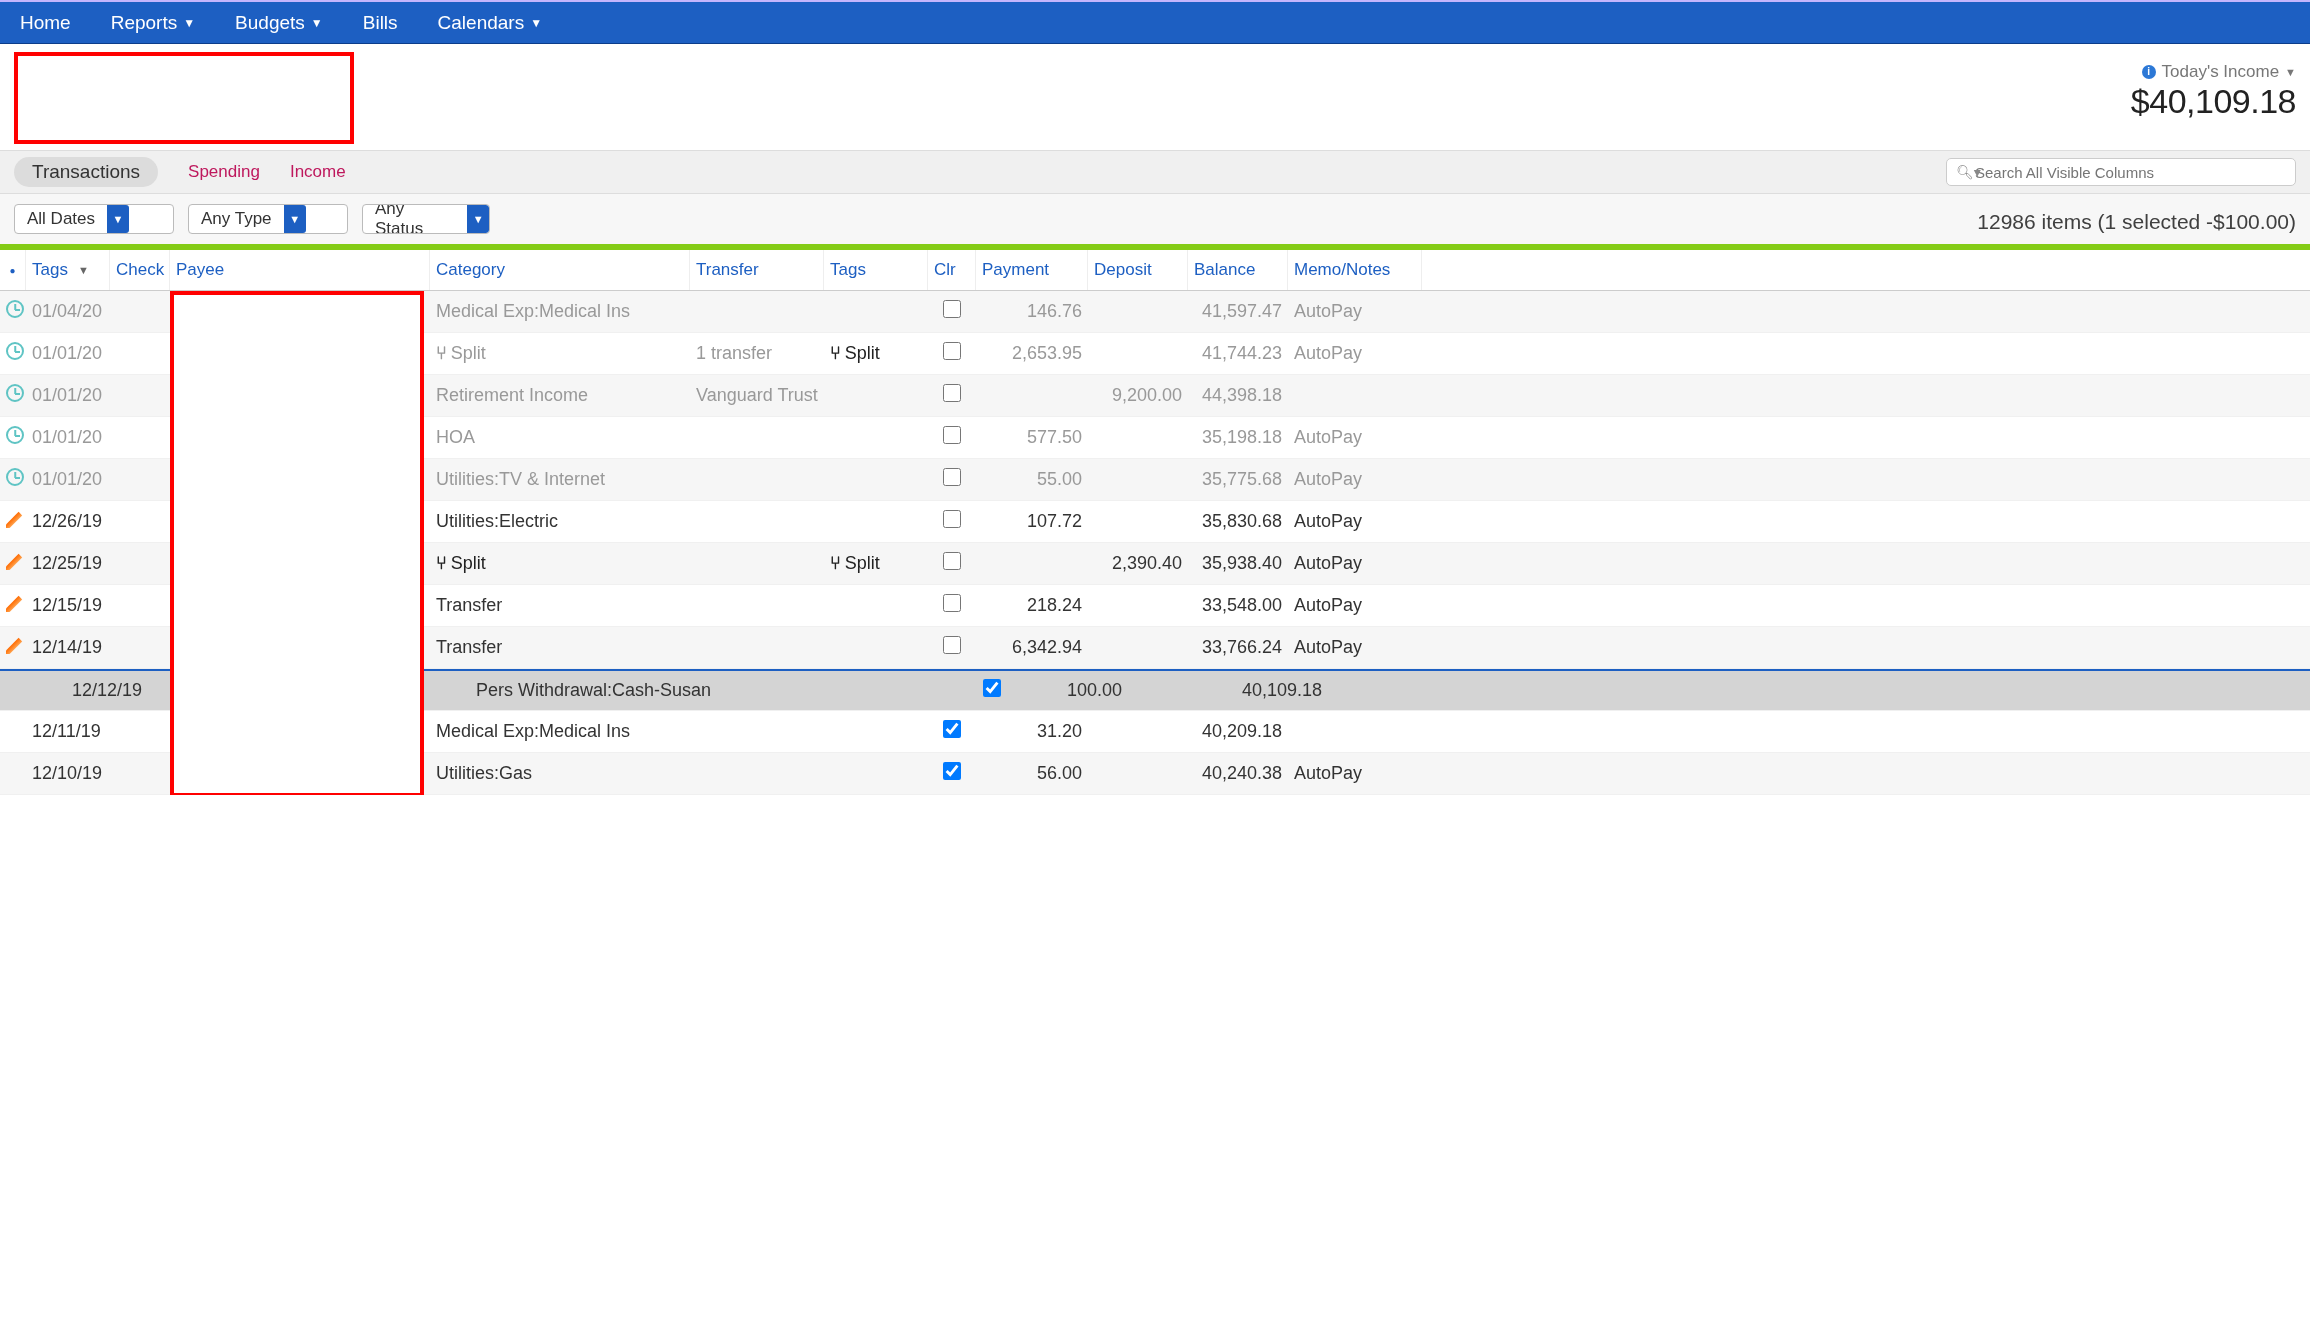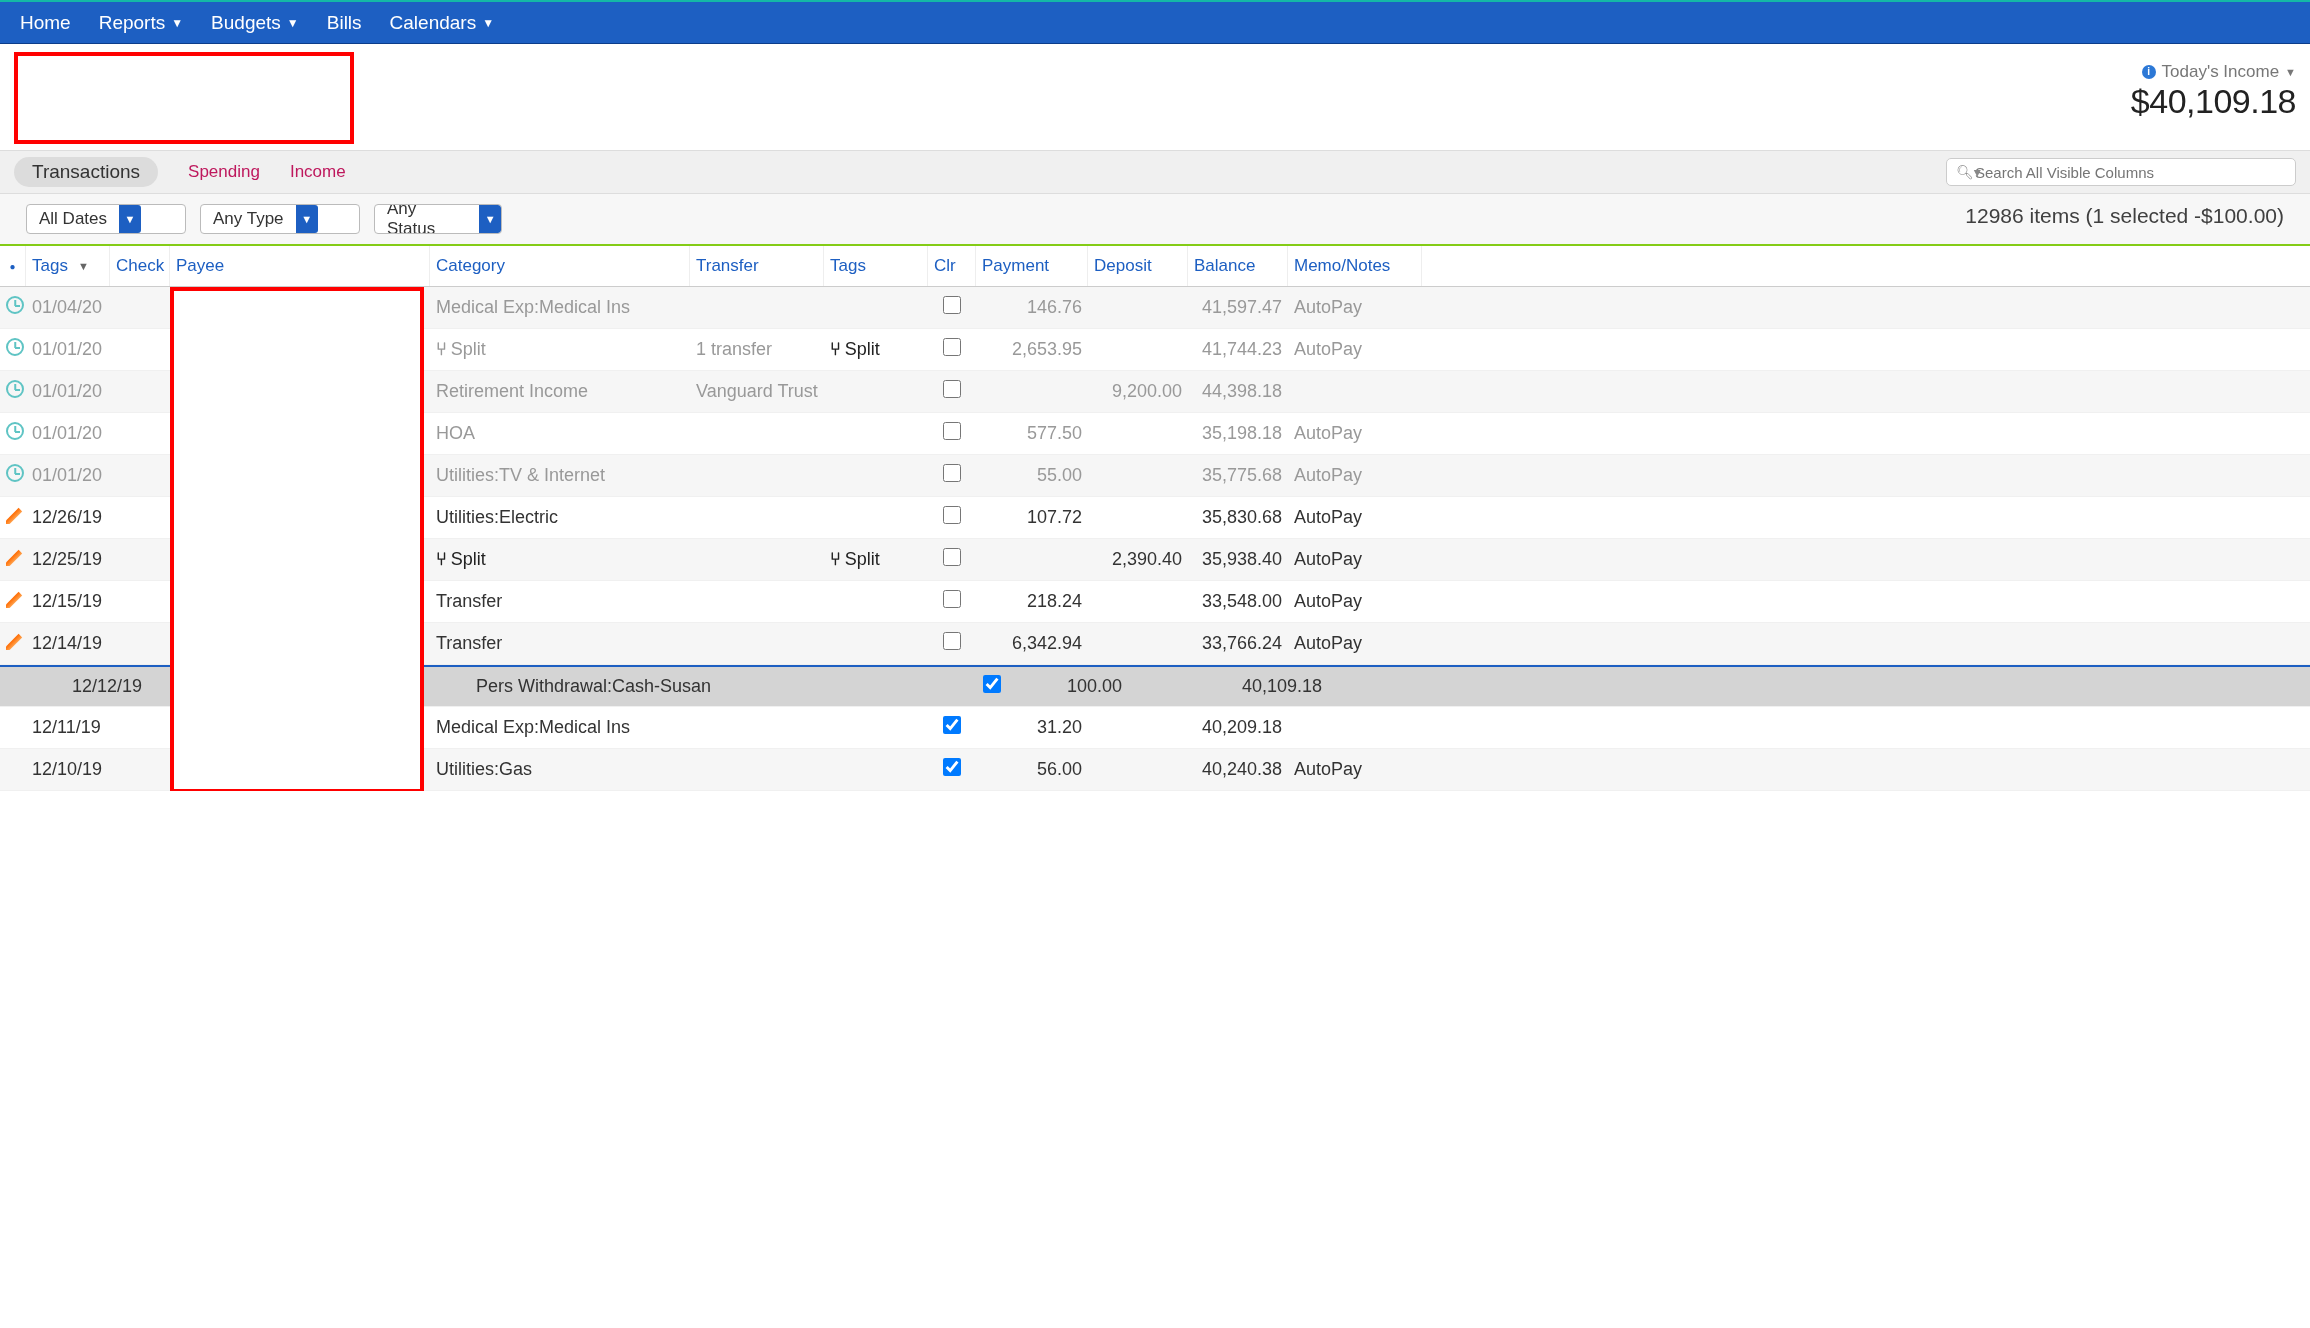--- a/index.html
+++ b/index.html
@@ -1,40 +1,40 @@
 <!DOCTYPE html>
 <html><head>
 <meta charset="utf-8">
 <style>
   * { box-sizing: border-box; margin: 0; padding: 0; }
   body { font-family: -apple-system, "Helvetica Neue", Arial, sans-serif; font-size: 18px; color: #333; background: #fff; }
   
   
-  .nav { background: #1d5fc2; height: 44px; display: flex; align-items: center; padding: 0 20px; gap: 28px; border-top: 2px solid #14b8a6; border-bottom: 1px solid #0c3d8a; }
+  .nav { background: #1d5fc2; height: 44px; display: flex; align-items: center; padding: 0 20px; gap: 40px; border-top: 2px solid #c4b5fd; border-bottom: 1px solid #0c3d8a; }
   .nav-item { color: #fff; font-size: 19px; cursor: pointer; display: flex; align-items: center; gap: 6px; }
   .nav-item .caret { font-size: 12px; }
   
   
   .header { display: flex; padding: 8px 14px 6px; align-items: flex-start; }
   .acct-box { width: 340px; height: 92px; border: 4px solid #ff0000; background: #fff; }
   .balance-block { margin-left: auto; text-align: right; padding-top: 10px; }
   .balance-label { color: #777; font-size: 17px; display: flex; align-items: center; justify-content: flex-end; gap: 6px; }
   .balance-label .info-icon { width: 14px; height: 14px; border-radius: 50%; background: #2c78d6; color: #fff; font-size: 10px; font-weight: bold; line-height: 14px; text-align: center; display: inline-block; content: 'i'; }
   .balance-amount { font-size: 34px; font-weight: 400; color: #222; letter-spacing: -0.5px; }
   
   
   .tabrow { display: flex; align-items: center; background: #f0f0f0; border-top: 1px solid #ddd; border-bottom: 1px solid #ddd; padding: 6px 14px; gap: 30px; }
   .tab-pill { background: #dcdcdc; border-radius: 16px; padding: 4px 18px; font-size: 19px; }
   .tab-plain { font-size: 17px; color: #be185d; cursor: pointer; }
   .search-wrap { margin-left: auto; position: relative; }
   .search-wrap .mag { position: absolute; left: 10px; top: 50%; transform: translateY(-50%); color: #888; font-size: 14px; }
   .search-input { width: 350px; height: 28px; border: 1px solid #ccc; border-radius: 5px; padding: 2px 10px 2px 28px; font-size: 15px; }
   
   
-  .filterrow { background: #f7f7f7; border-bottom: 2px solid #84cc16; display: flex; align-items: flex-start; padding: 10px 26px; gap: 14px; }
+  .filterrow { background: #f7f7f7; border-bottom: 6px solid #84cc16; display: flex; align-items: flex-end; padding: 10px 14px; gap: 14px; }
   .sel { background: #fff; border: 1px solid #bbb; height: 30px; display: flex; align-items: center; border-radius: 4px; overflow: hidden; cursor: pointer; }
   .sel span { padding: 0 12px; font-size: 17px; }
   .sel .arrow { background: #1d5fc2; color: #fff; width: 22px; height: 100%; display: flex; align-items: center; justify-content: center; font-size: 11px; border-radius: 0 3px 3px 0; }
   .items-summary { margin-left: auto; color: #404040; font-size: 21px; }
   
   
   .colhead { display: grid; grid-template-columns: 26px 84px 60px 260px 260px 134px 104px 48px 112px 100px 100px 134px; border-bottom: 1px solid #ccc; font-size: 17px; color: #1d5fc2; background: #fff; }
   .colhead > div { padding: 10px 6px; border-right: 1px solid #eee; white-space: nowrap; }
   .colhead .dot { color: #1d5fc2; font-size: 10px; display: flex; align-items: center; justify-content: center; }
   .colhead .date { display: flex; gap: 10px; align-items: center; }

